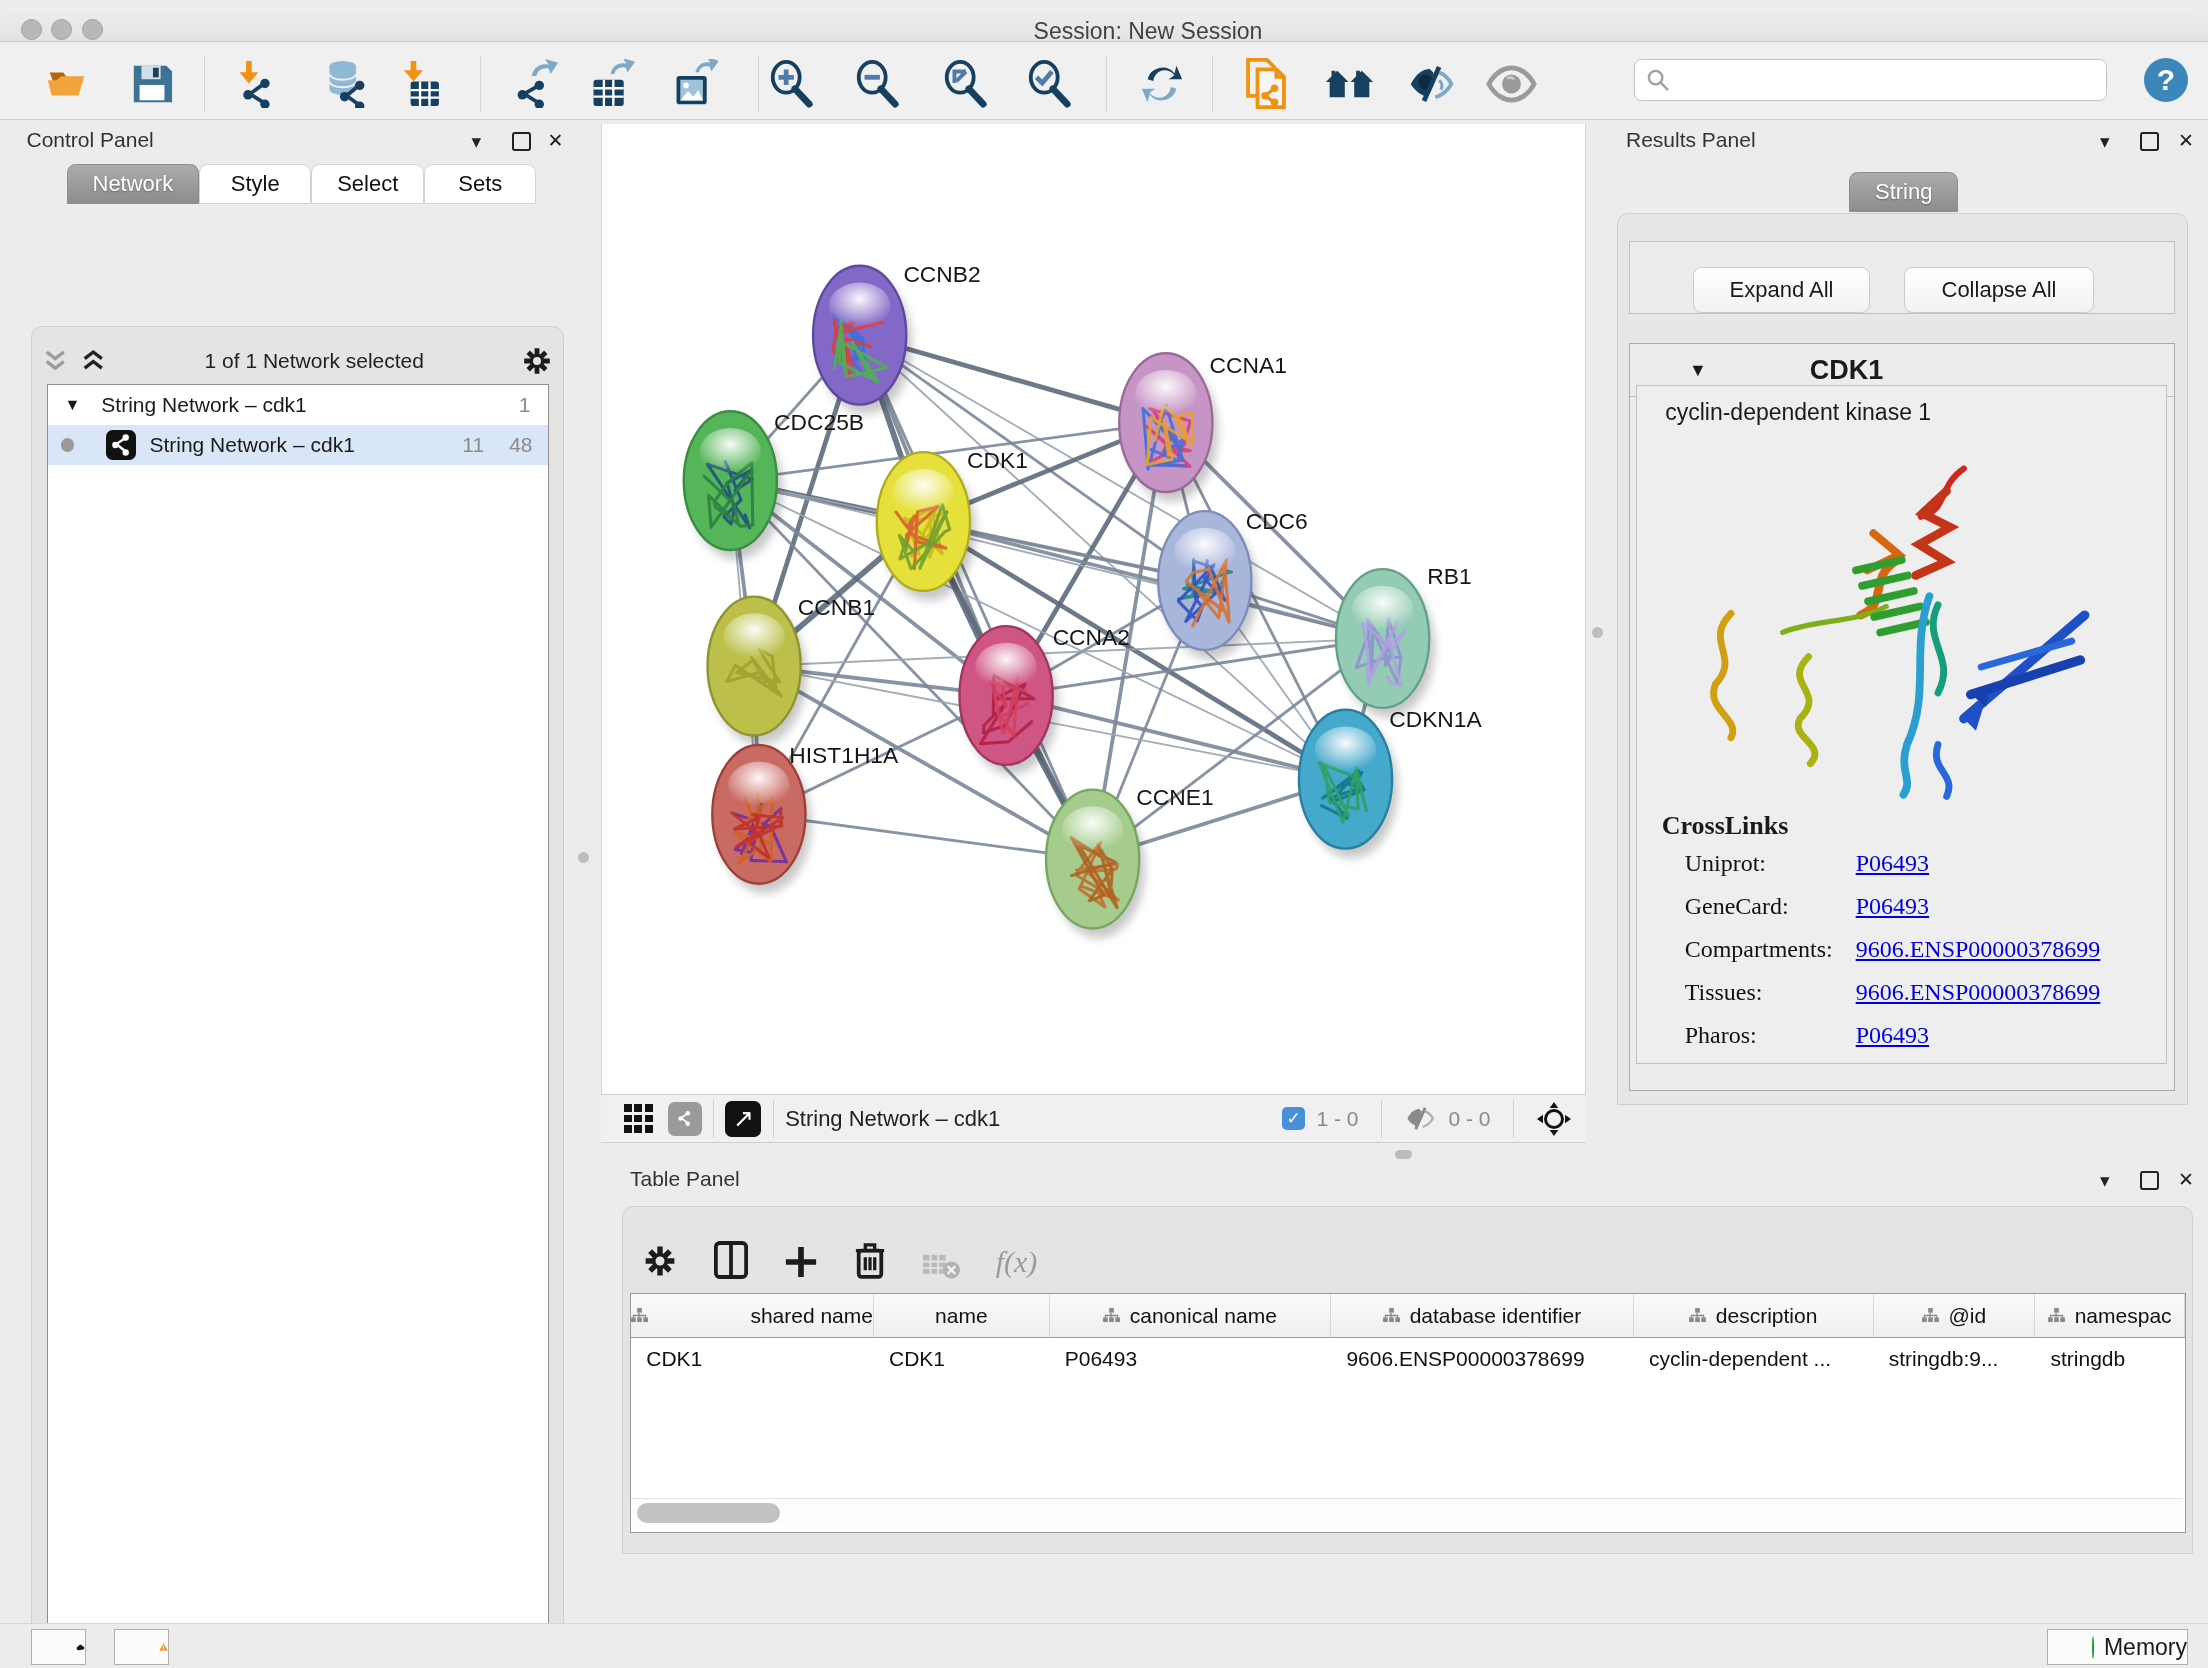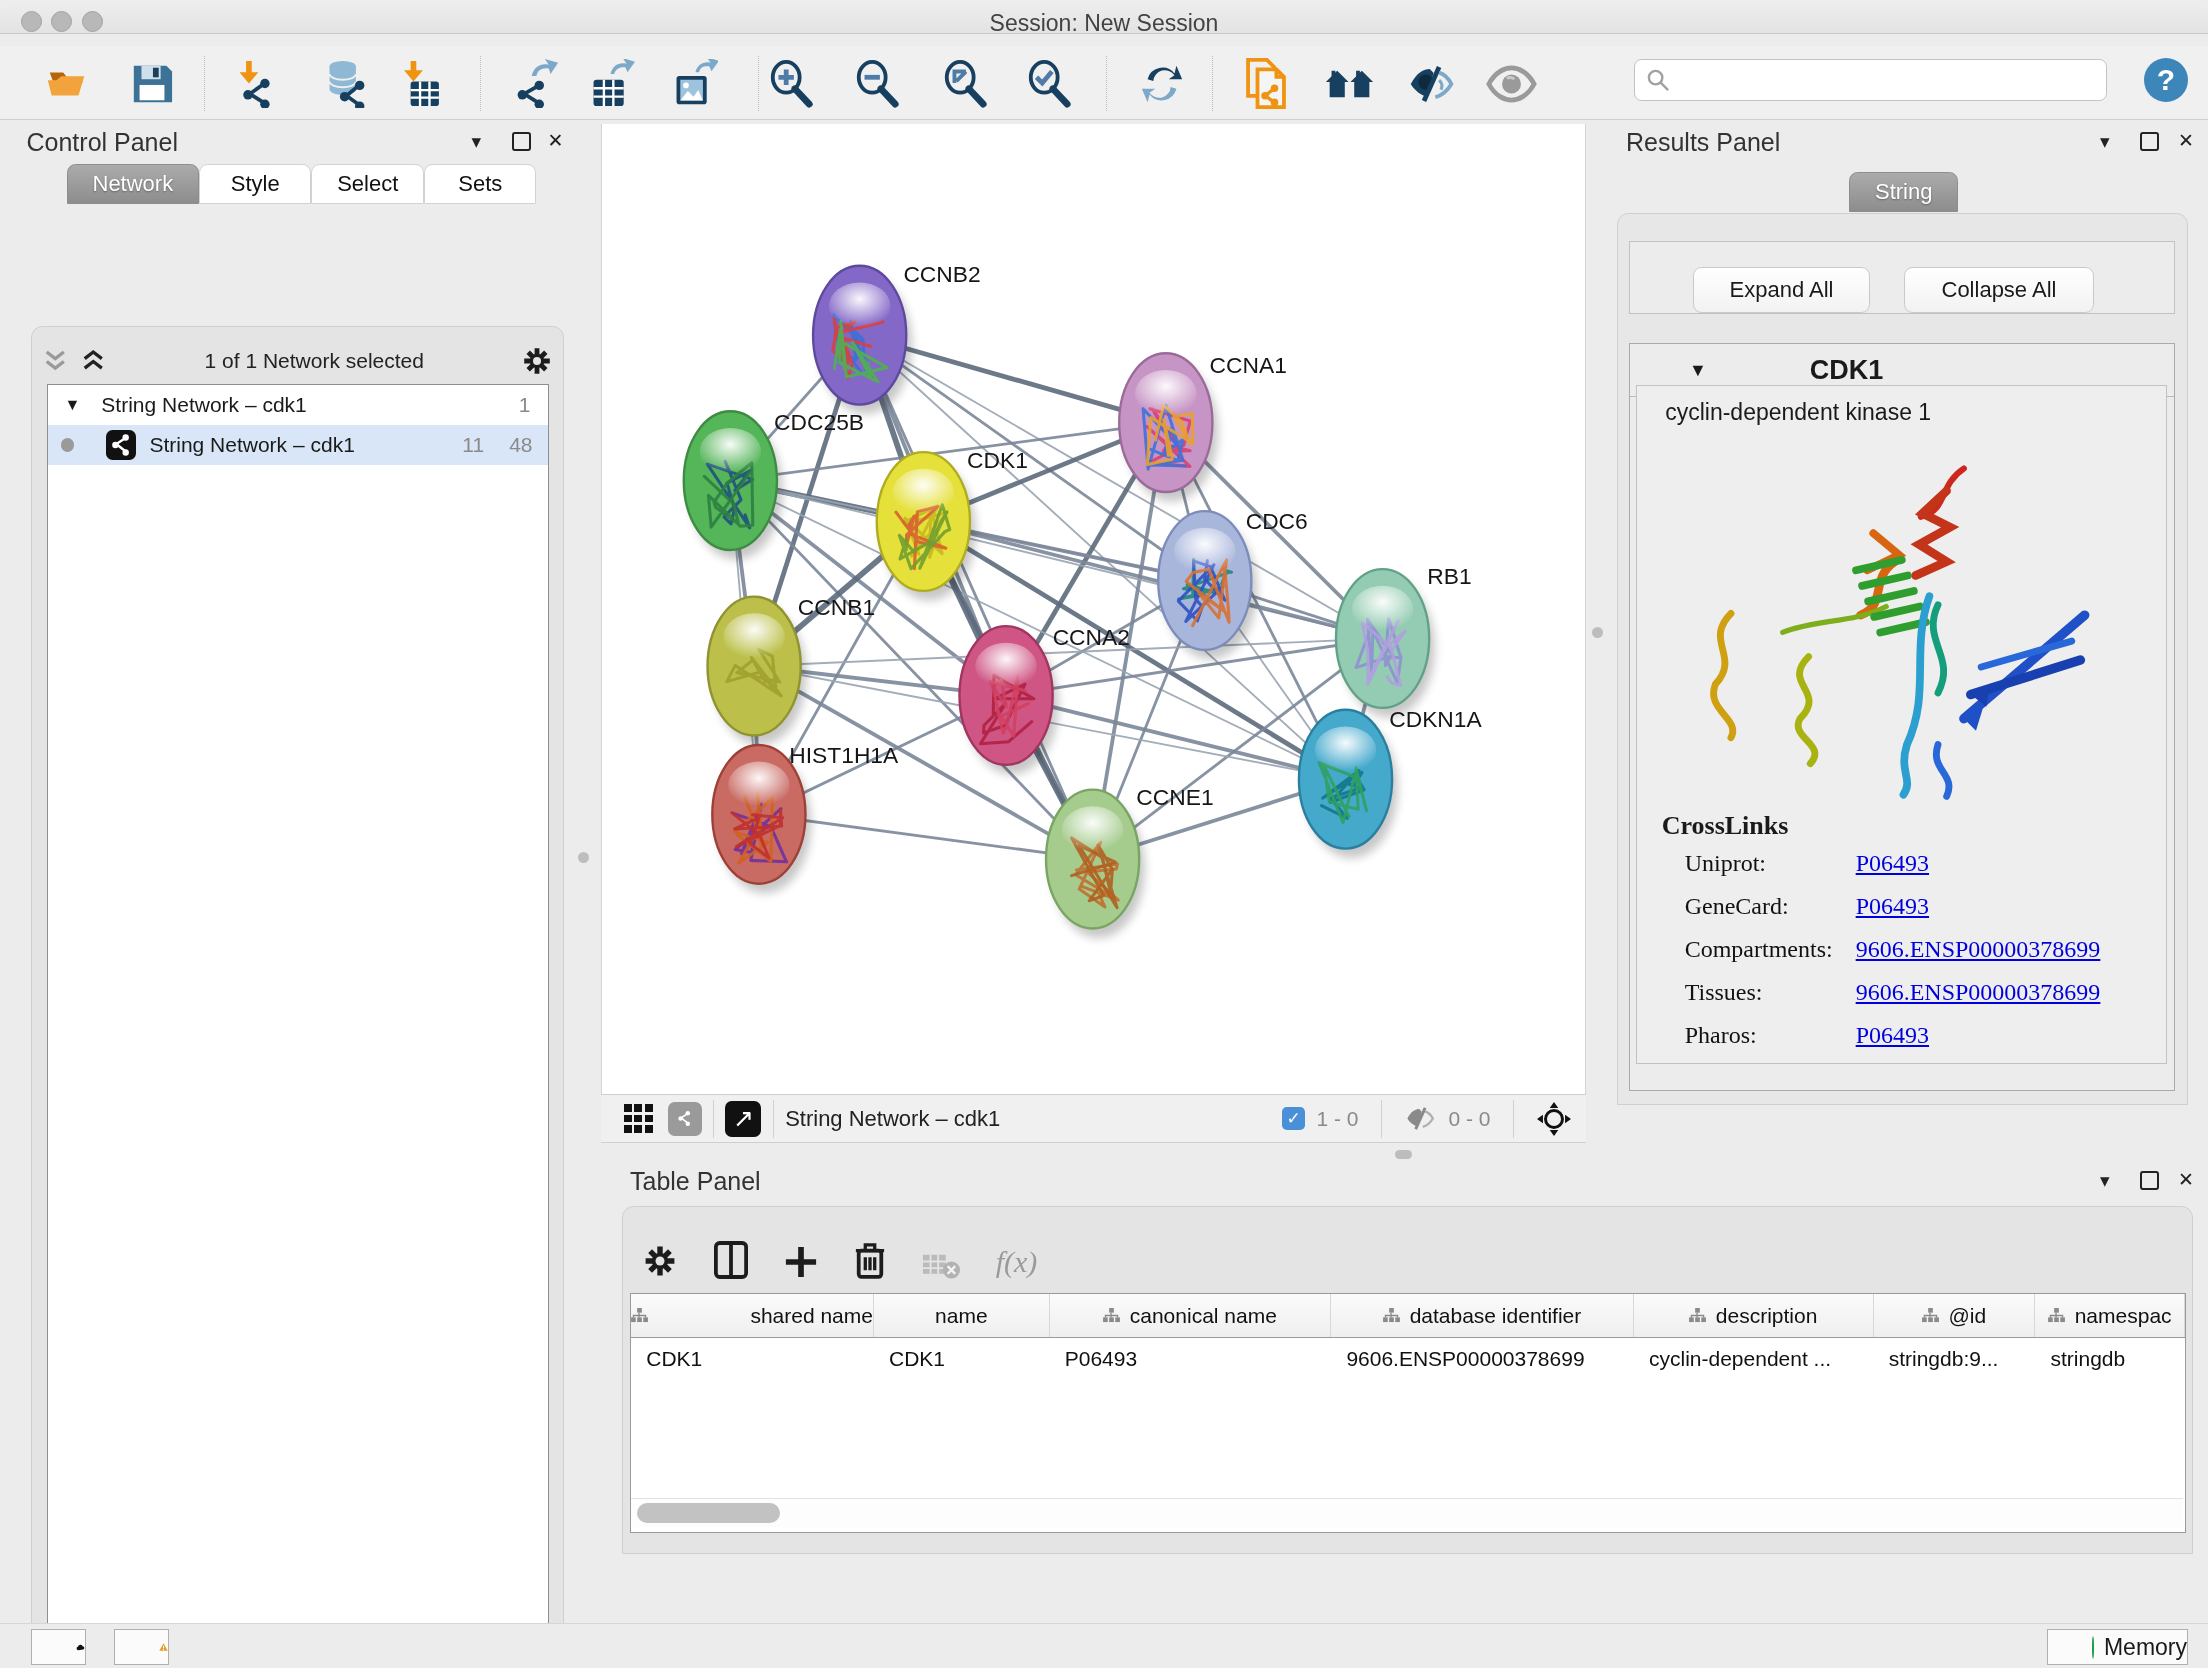--- a/index.html
+++ b/index.html
@@ -5,34 +5,34 @@
   * { margin:0; padding:0; box-sizing:border-box; }
   html,body { width:2208px; height:1668px; }
   body {
     font-family:"Liberation Sans","DejaVu Sans",sans-serif;
     background:#ececec; color:#1a1a1a; overflow:hidden; position:relative;
   }
   .abs { position:absolute; }
   .noselect { user-select:none; }
 
   
-  .titlebar { left:0; top:0; width:2208px; height:34px; background:linear-gradient(#eeeeee,#e3e3e3); border-bottom:1px solid #c9c9c9; border-radius:11.4px 11.4px 0 0; }
+  .titlebar { left:0; top:8px; width:2208px; height:34px; background:linear-gradient(#eeeeee,#e3e3e3); border-bottom:1px solid #c9c9c9; border-radius:11.4px 11.4px 0 0;padding-left:44px; }
   .tl-dot { top:11.4px; width:21px; height:21px; border-radius:50%; background:#b8b8b8; border:1px solid #a2a2a2; }
   .win-title { top:9.5px; width:100%; text-align:center; font-size:23px; color:#434343; }
 
   
   .toolbar { left:0; top:46px; width:2208px; height:74px; background:#f0f0f0; border-bottom:1px solid #cfcfcf; }
   .tbi { top:11.4px; width:53px; height:53px; margin-left:-27px; display:flex; align-items:center; justify-content:center; cursor:pointer; }
   .tbsep { top:9.5px; width:0; height:55px; border-left:1.9px dotted #bdbdbd; }
   .searchbox { left:1634px; top:13.3px; width:473px; height:42px; background:#ffffff; border:1px solid #c2c2c2; border-radius:7.6px; display:flex; align-items:center; padding-left:11.4px; }
   .searchbox svg { opacity:.55; }
   .helpbtn { left:2144px; top:12.4px; width:44px; height:44px; border-radius:50%; background:#3d86ba; color:#fff; font-weight:bold; font-size:30px; text-align:center; line-height:44px; cursor:pointer; }
 
   
-  .panel-title { font-size:25px; color:#333; }
+  .panel-title { font-size:21px; color:#333; }
   .panel-ctrl { font-size:19px; color:#222; cursor:pointer; }
   .float-box { width:19px; height:19px; border:2.4px solid #222; border-radius:2.9px; display:inline-block; }
 
   .tab { height:40px; border:1px solid #d2d2d2; background:#ffffff; color:#111; font-size:22px; display:inline-flex; align-items:center; justify-content:center; border-radius:8.6px 8.6px 0 0; cursor:pointer; padding:0 25px; }
   .tab.active { background:linear-gradient(#ababab,#8d8d8d); color:#fff; border-color:#8d8d8d; text-shadow:0 1px 1.9px rgba(0,0,0,.35); }
 
   
   .cp { left:9.5px; top:124px; width:555px; height:1463px; }
   .cp-inner { left:21px; top:202px; width:533px; height:1385px; background:#e4e4e4; border:1px solid #cfcfcf; border-radius:11.4px 11.4px 0 0; }
   .collhdr { left:9.5px; top:13.3px; width:512px; height:42px; display:flex; align-items:center; font-size:21px; color:#222; }

